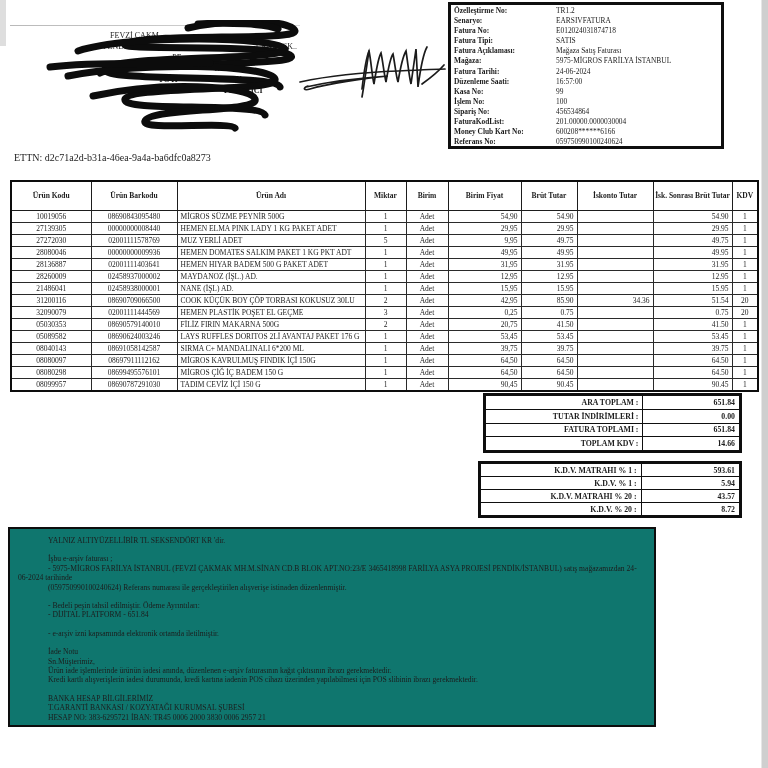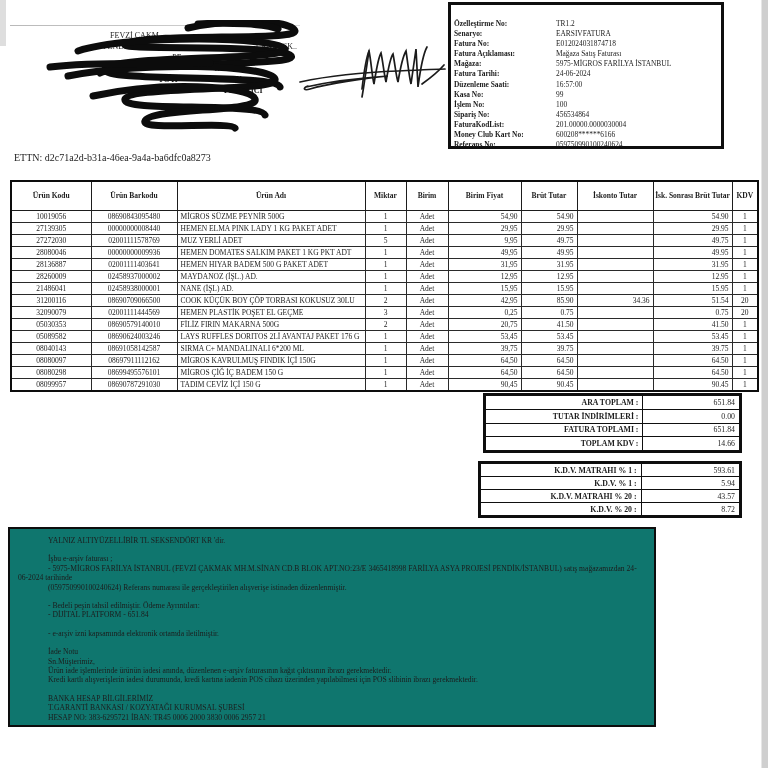--- a/index.html
+++ b/index.html
@@ -15,39 +15,39 @@
   .buyer .brow { display:flex; justify-content:center; align-items:center; white-space:nowrap; }
   .buyer .brow .sp { display:inline-block; }
   .buyer .bold { font-weight:bold; }
   .redaction-svg { position:absolute; left:38px; top:20px; width:300px; height:112px; z-index:3; pointer-events:none; }
   .redaction-svg path { fill:none; stroke:#0c0c0c; stroke-width:7; stroke-linecap:round; }
 
   .signature-svg { position:absolute; left:296px; top:42px; width:152px; height:58px; }
   .signature-svg path { fill:none; stroke:#1b1b1b; stroke-width:1.7; stroke-linecap:round; }
 
   
-  .meta-box { position:absolute; left:448px; top:2px; width:276px; height:147px; border:3px solid #0e0e0e; background:#fff; padding:14px 0 0 3px; }
+  .meta-box { position:absolute; left:448px; top:2px; width:276px; height:147px; border:3px solid #0e0e0e; background:#fff; padding:1px 0 0 3px; }
   .meta-row { display:flex; font-size:7.4px; line-height:10.1px; white-space:nowrap; }
   .meta-label { font-weight:bold; width:102px; flex:0 0 102px; }
   .meta-value { }
 
   
   .ettn { position:absolute; left:14px; top:152px; font-size:10px; }
 
   
   .items-wrap { position:absolute; left:10px; top:180px; width:747px; }
   table.items { width:100%; border-collapse:collapse; table-layout:fixed; border:2px solid #0d0d0d;padding-left:28px; }
   table.items th { border:1px solid #1d1d1d; font-size:7.5px; font-weight:bold; text-align:center; padding:2px 1px; line-height:8.5px; height:29px; }
   table.items td { border:1px solid #2a2a2a; font-size:7.5px; padding:0 3px; height:11.8px; line-height:11px; overflow:hidden; white-space:nowrap; }
   td.a-c { text-align:center; } td.a-l { text-align:left; } td.a-r { text-align:right; }
 
   
   .kv-box { position:absolute; border:2.5px solid #0d0d0d; background:#fff; }
   .kv-box table { width:100%; height:100%; border-collapse:collapse; table-layout:fixed; }
-  .kv-box td { border:1.4px solid #0f0f0f; font-size:7.8px; padding:1px 4px; text-align:right; }
+  .kv-box td { border:1.4px solid #0f0f0f; font-size:7.8px; padding:1px 4px; text-align:right;font-weight:bold; }
   .kv-box td.kv-l { font-weight:bold; }
   .box-totals { left:483px; top:393px; width:259px; height:60px; }
   .box-vat    { left:478px; top:461px; width:264px; height:57px; }
 
   
   .notes-box { position:absolute; left:8px; top:527px; width:648px; height:200px; border:2.5px solid #0d0d0d; background:#0f766e; padding:7px 10px 0 8px; }
   .notes-box p { font-size:7.6px; line-height:9.4px; margin-left:30px; }
   .notes-box p.gap-after { margin-bottom:9px; }
   .notes-box p.hang { margin-left:0; padding-left:0; text-indent:30px; }
 </style>
@@ -112,20 +112,24 @@
       <span class="meta-label">Özelleştirme No:</span>
       <span class="meta-value">TR1.2</span>
     </div>
     <div class="meta-row">
       <span class="meta-label">Senaryo:</span>
       <span class="meta-value">EARSIVFATURA</span>
     </div>
     <div class="meta-row">
       <span class="meta-label">Fatura No:</span>
       <span class="meta-value">E012024031874718</span>
+    </div>
+    <div class="meta-row">
+      <span class="meta-label">Fatura Tipi:</span>
+      <span class="meta-value">SATIS</span>
     </div>
     <div class="meta-row">
       <span class="meta-label">Fatura Açıklaması:</span>
       <span class="meta-value">Mağaza Satış Faturası</span>
     </div>
     <div class="meta-row">
       <span class="meta-label">Mağaza:</span>
       <span class="meta-value">5975-MİGROS FARİLYA İSTANBUL</span>
     </div>
     <div class="meta-row">

